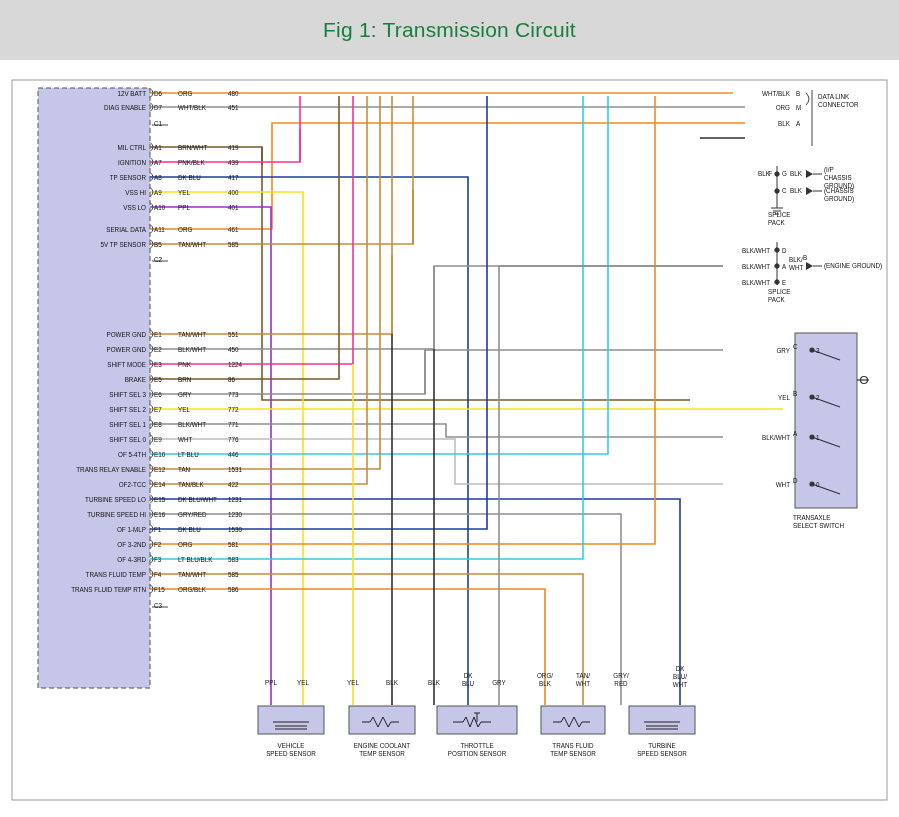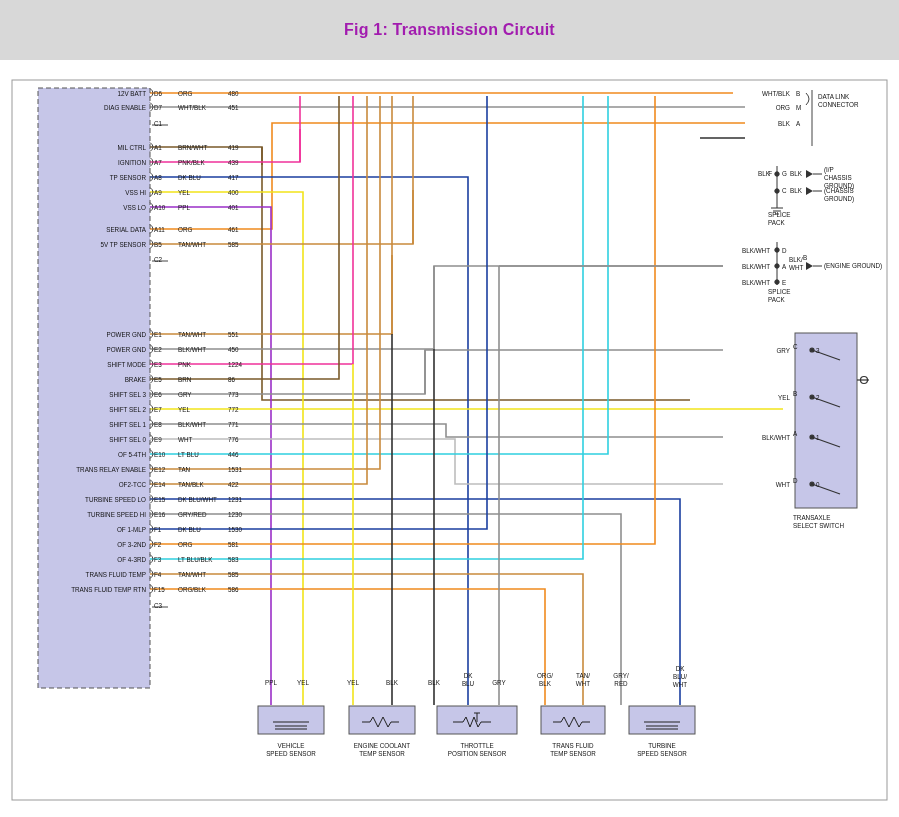--- a/index.html
+++ b/index.html
@@ -10,21 +10,21 @@
     font-family: "Liberation Sans", sans-serif;
     position: relative;
     overflow: hidden;
   }
   #header {
     width: 899px; height: 60px;
     background: #d8d8d8;
     display: flex; align-items: center; justify-content: center;
   }
   #header .title {
-    font-size: 16px; color: #a21caf; letter-spacing: .2px; font-weight: bold;
+    font-size: 21px; color: #15803d; letter-spacing: .2px;
   }
   #canvas {
     position: absolute;
     left: 0; top: 60px;
     width: 899px; height: 757px;
     background: #fff;
   }
   svg { display:block; }
 </style>
 </head>

